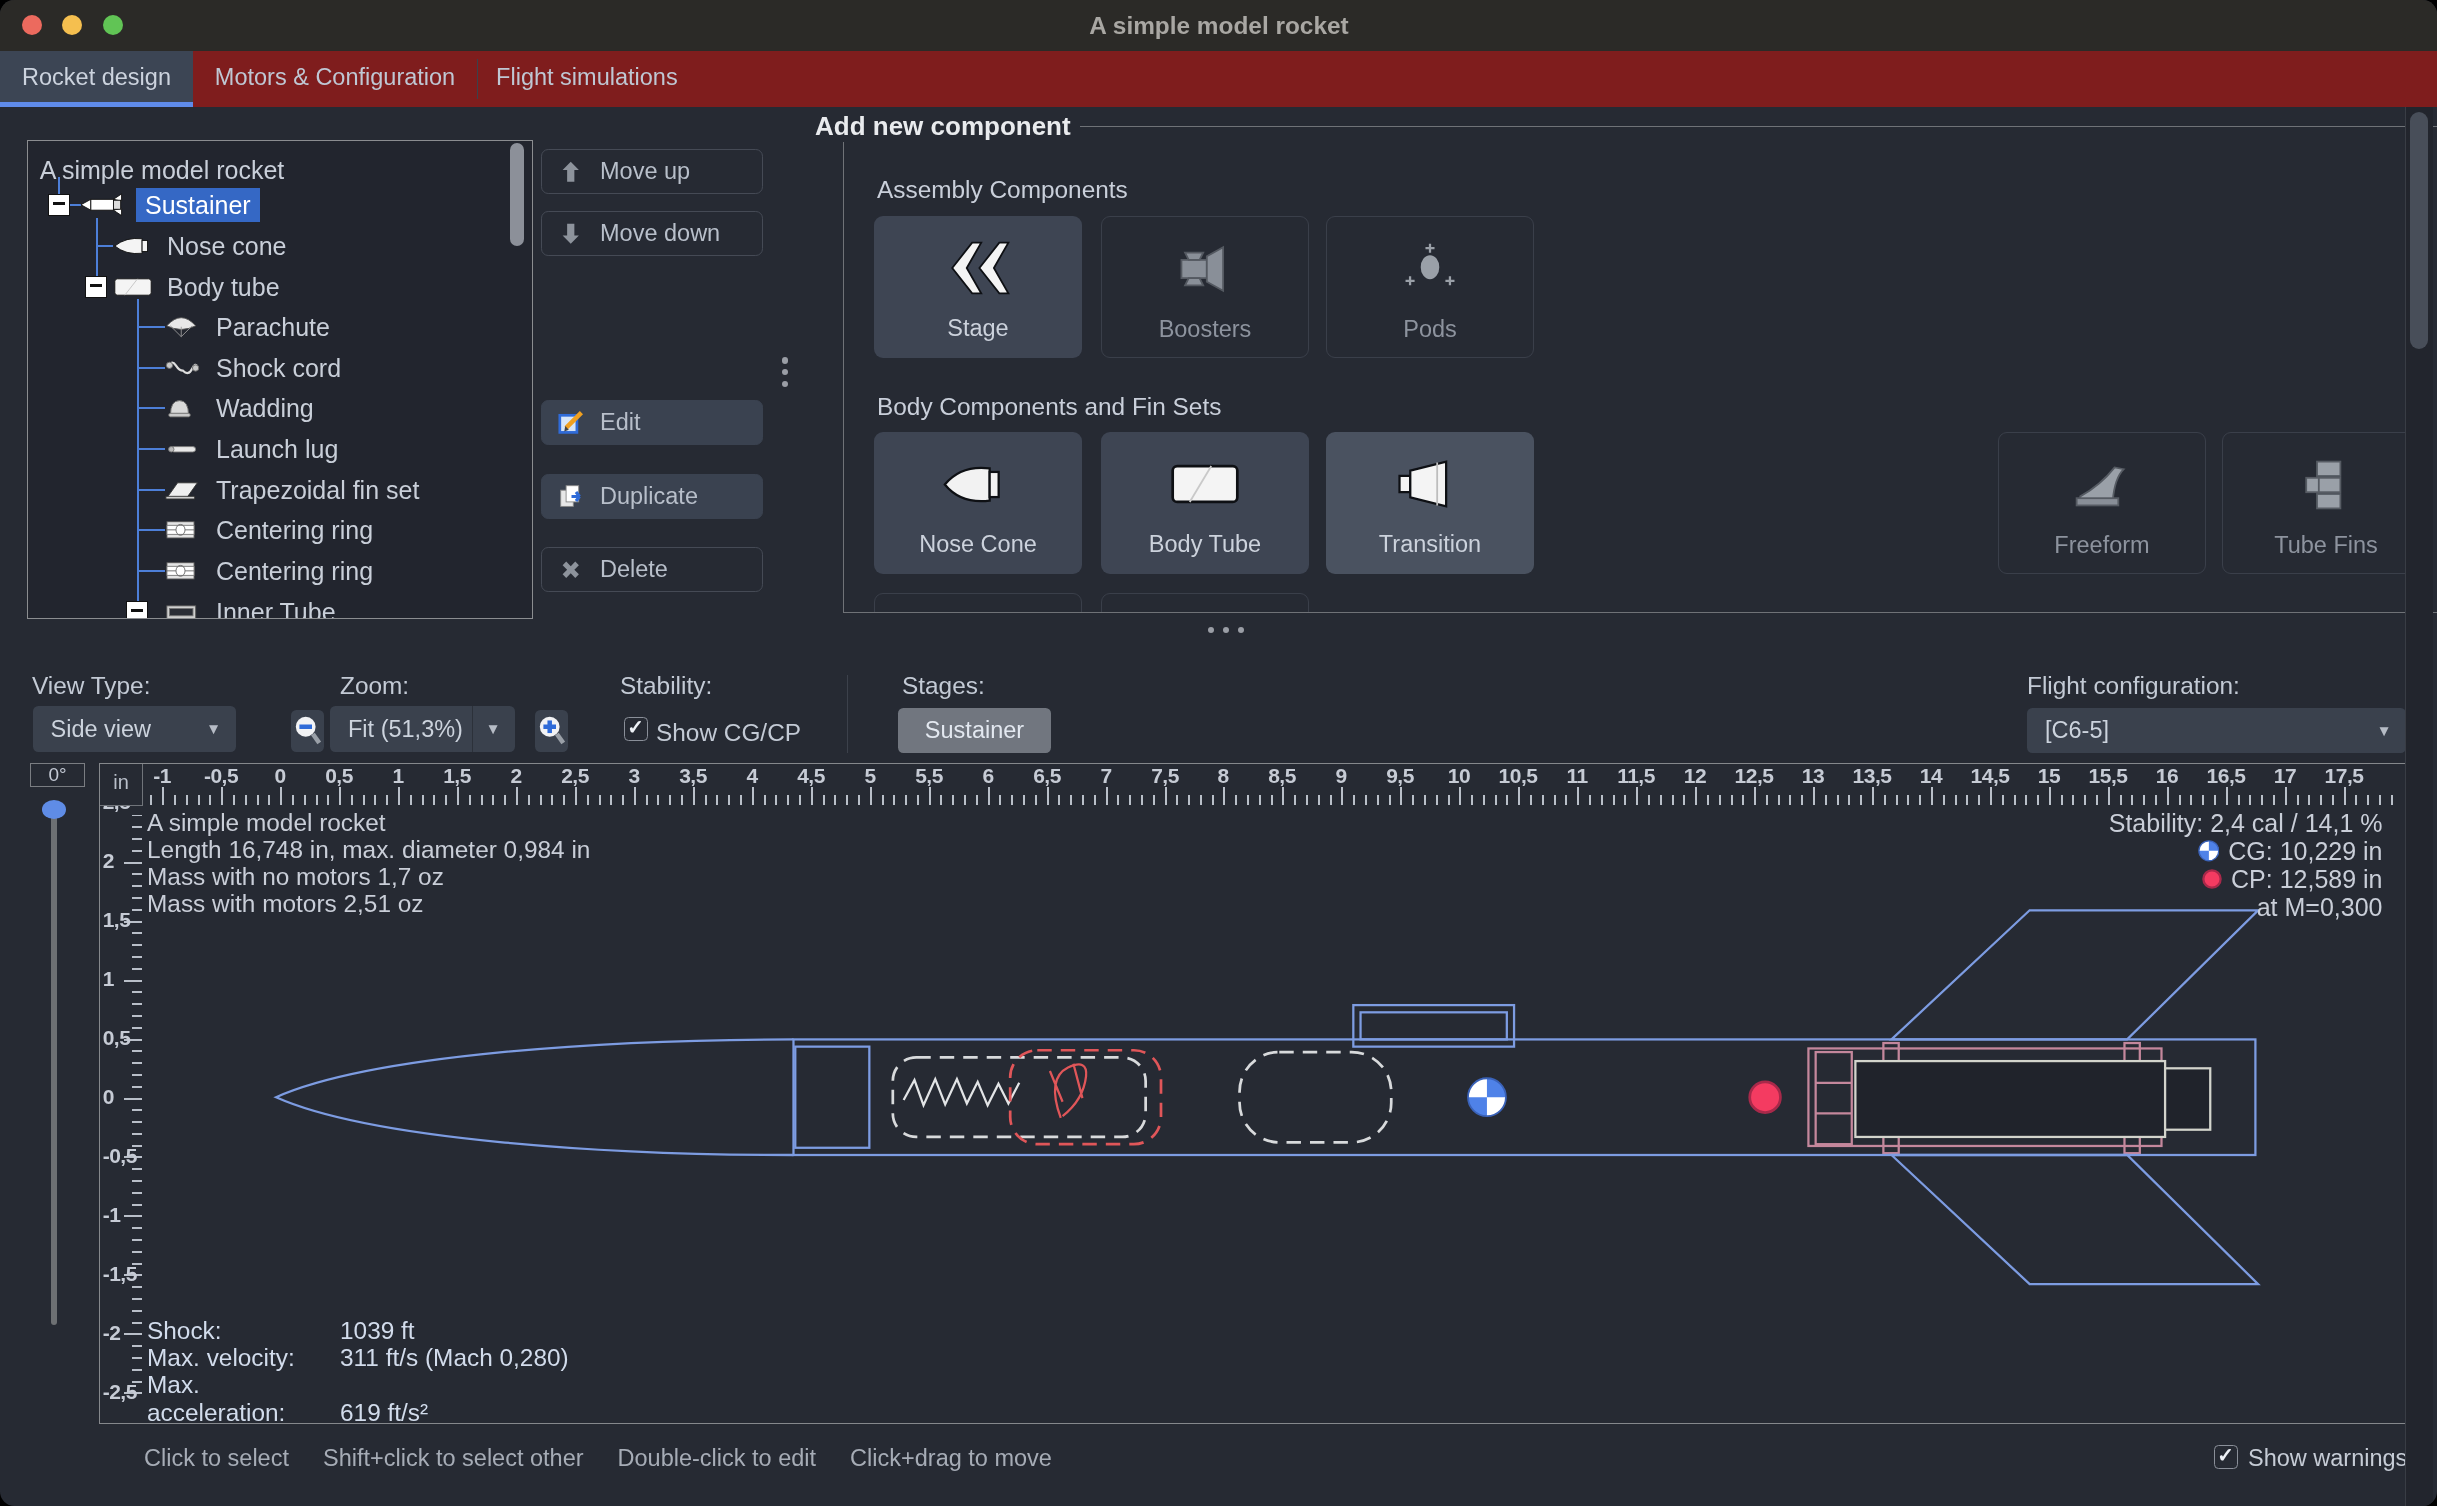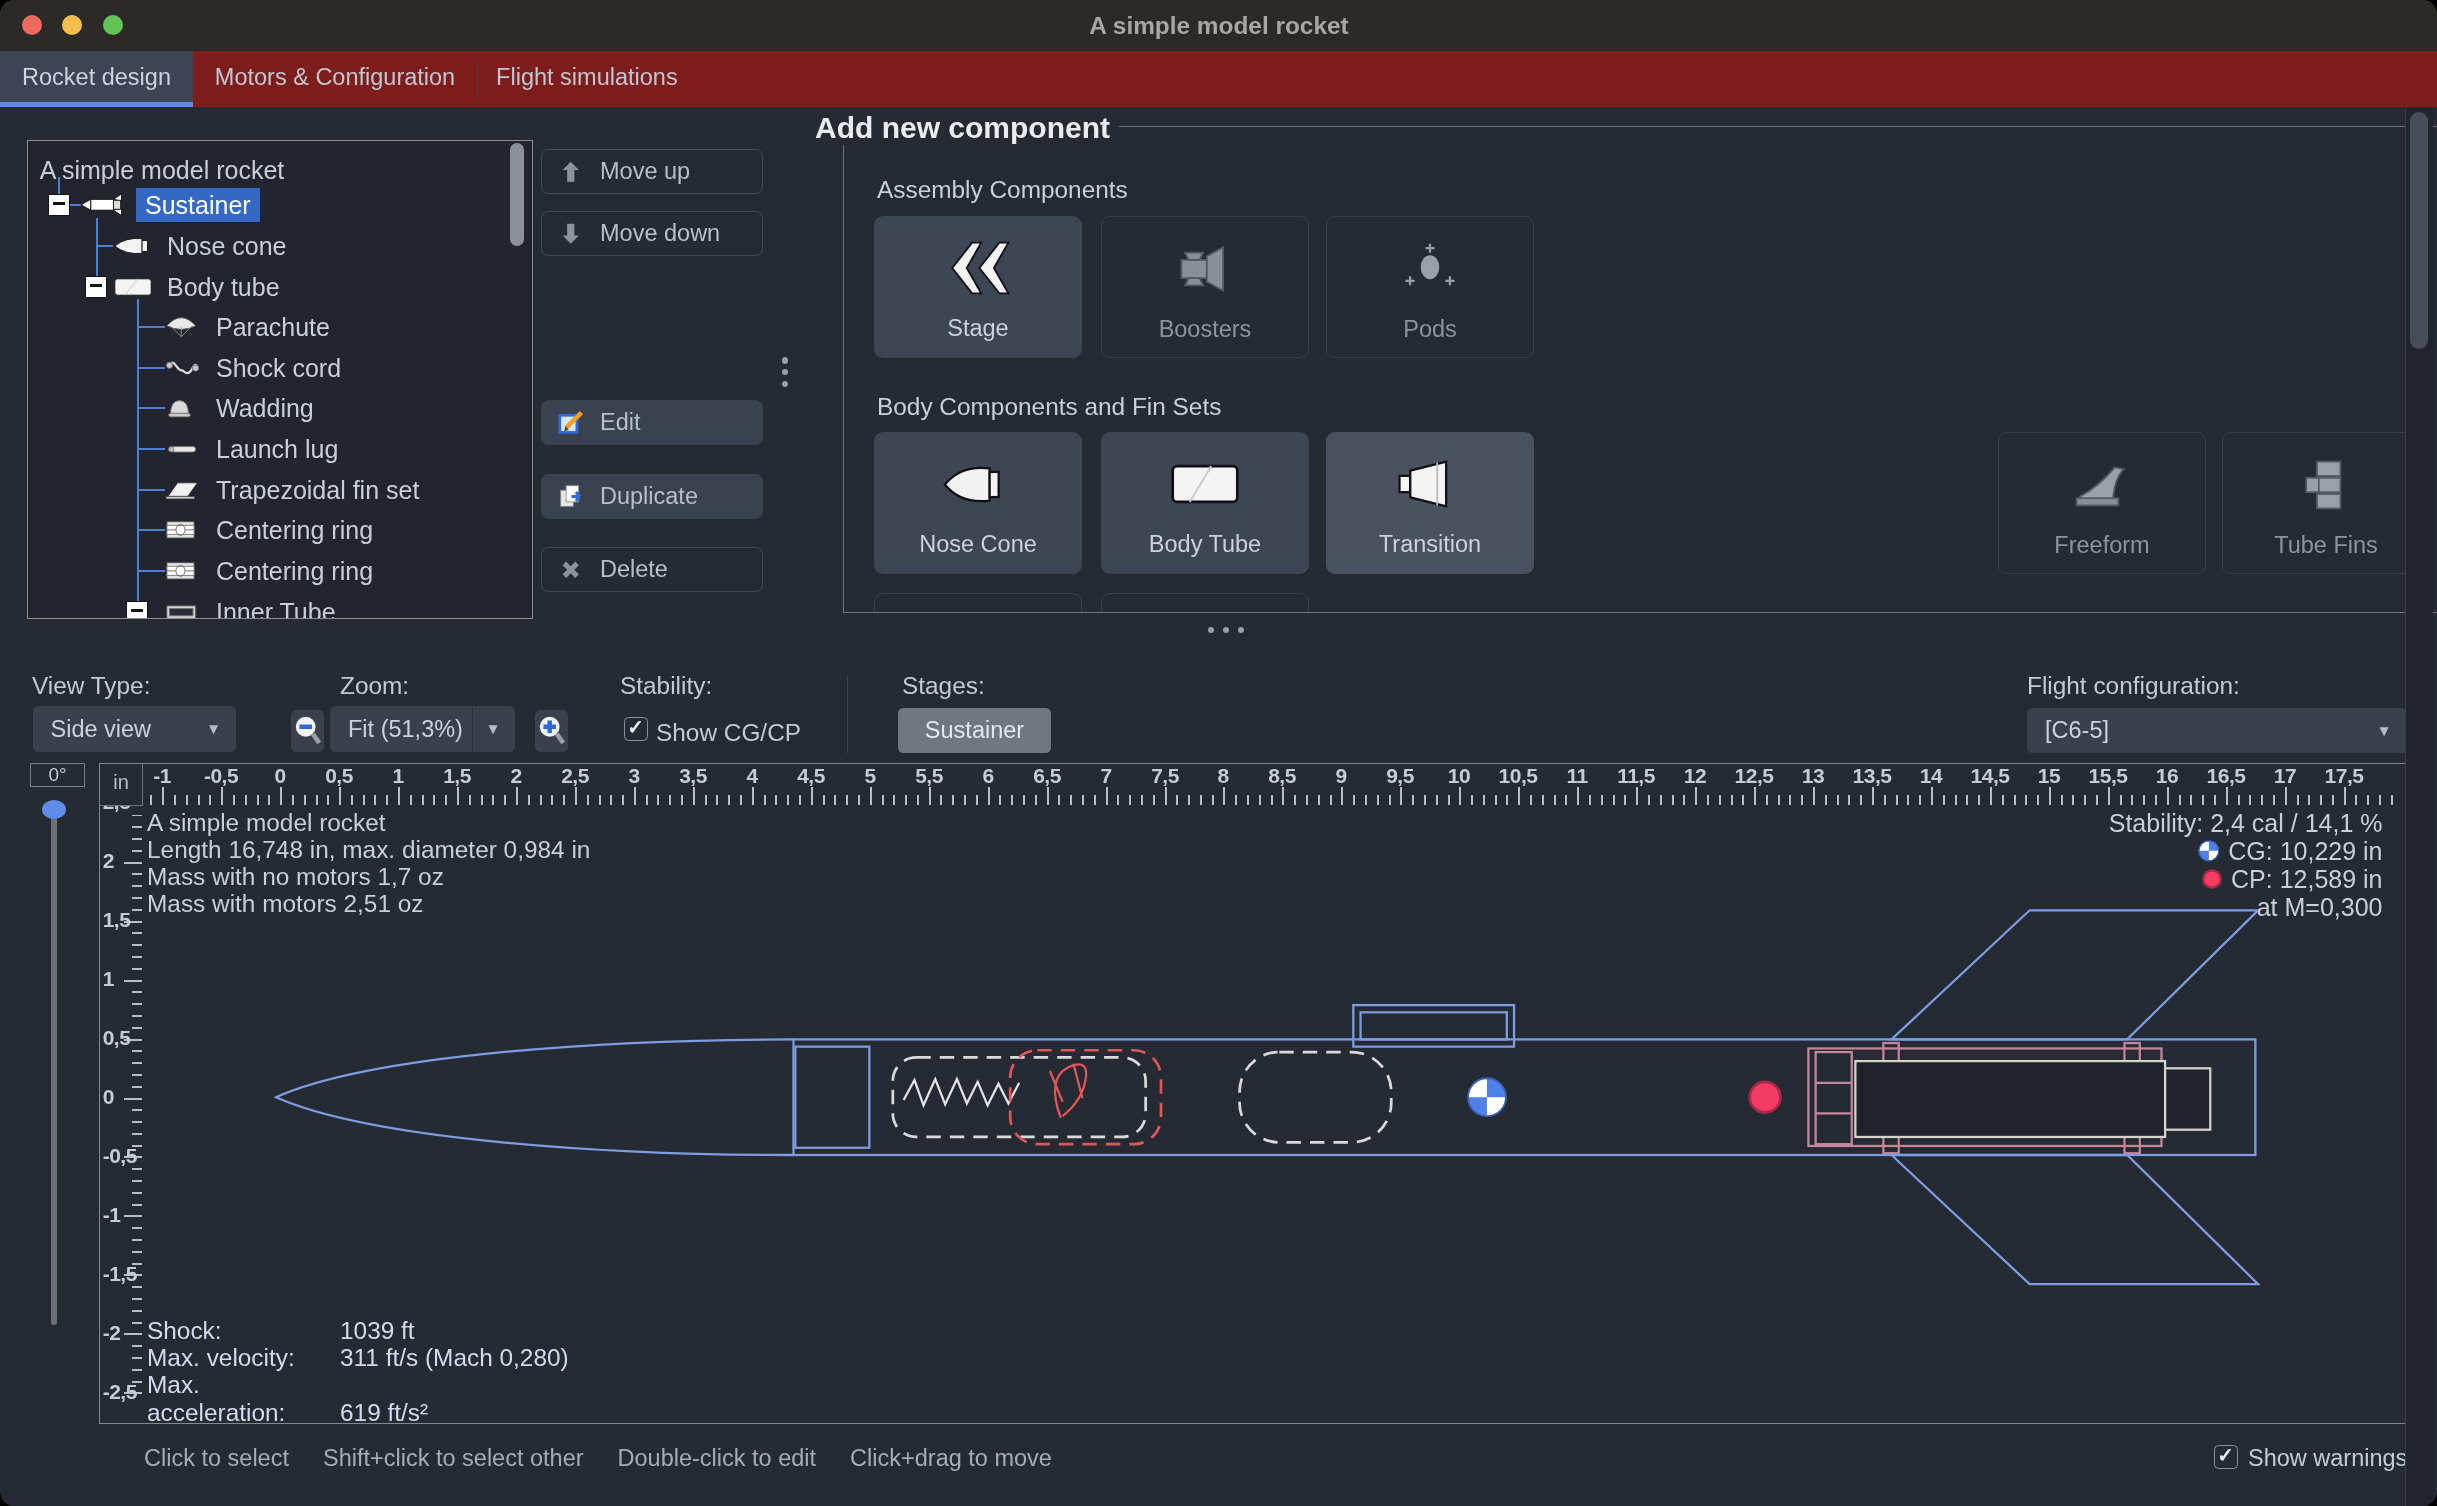--- a/index.html
+++ b/index.html
@@ -31,21 +31,21 @@
   .abtn{left:541px;width:222px;height:45px;border-radius:7.2px;display:flex;align-items:center;
     font-size:23.5px;color:#b8bfca;border:1.8px solid #454a55;background:transparent;box-sizing:border-box;}
   .abtn.fill{background:#3a4250;border-color:#3a4250;}
   .abtn .ic{width:58px;display:flex;justify-content:center;}
   .vdots{left:782px;top:352px;width:7.2px;}
   .vdots i,.hdots i{display:block;width:6.3px;height:6.3px;border-radius:50%;background:#9a9ea6;margin:5.4px 0;}
   .hdots{left:1203px;top:627px;display:flex;}
   .hdots i{margin:0 4.5px;}
   
   #addpanel{left:843px;top:126px;width:1604px;height:487px;border:1.8px solid #6f7277;box-sizing:border-box;overflow:hidden;}
-  #addtitle{left:806px;top:111px;padding:0 9px;background:#262a33;font-size:30px;font-weight:bold;color:#e9ebee;}
+  #addtitle{left:806px;top:111px;padding:0 9px;background:#262a33;font-size:26px;font-weight:bold;color:#e9ebee;}
   .seclabel{position:absolute;font-size:24.4px;color:#c9cfda;}
   .cbtn{position:absolute;width:208px;border-radius:9px;box-sizing:border-box;text-align:center;}
   .cbtn.en{background:#3e4553;}
   .cbtn.hov{background:#4a5260;}
   .cbtn.dis{border:1.8px solid #3a3f4a;}
   .cbtn .ci{display:flex;justify-content:center;align-items:center;height:94px;margin-top:5.4px;}
   .cbtn .cl{font-size:23.5px;color:#ccd2dc;}
   .cbtn.dis .cl{color:#8d939e;}
   
   .ctl-label{font-size:24.4px;color:#c3cad5;}

